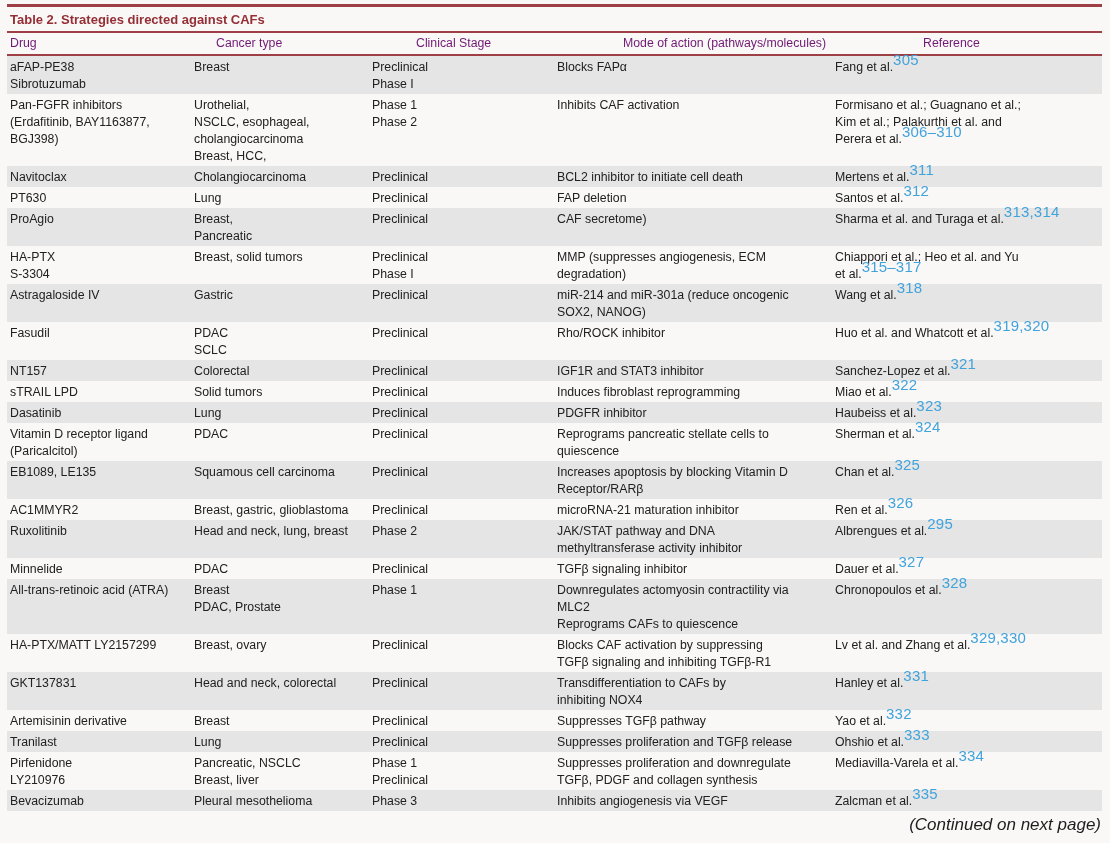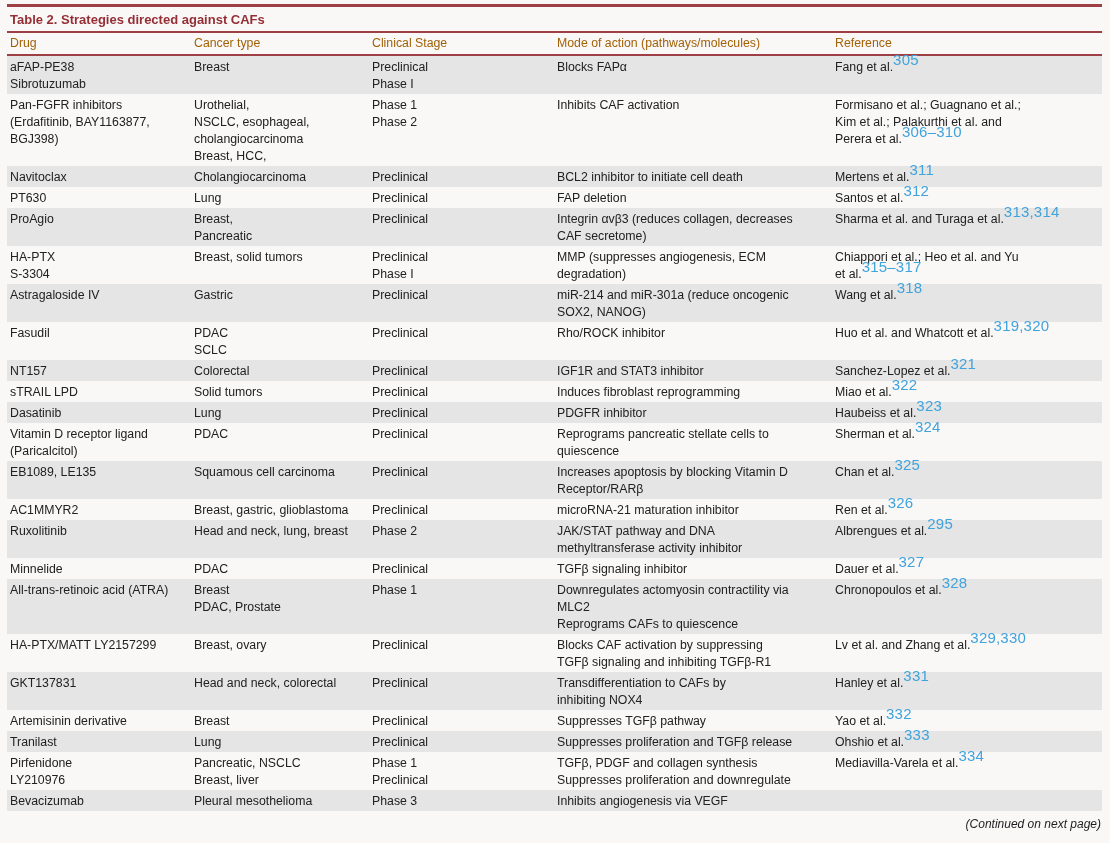--- a/index.html
+++ b/index.html
@@ -11,38 +11,38 @@
     font-size:12.3px;
   }
   .table-wrap { margin:4px 8px 0 7px; }
   .rule-thick { height:3px; background:#9d3f44; }
   .rule-thin  { height:2px; background:#9d3f44; }
   .table-title {
     font-weight:bold; font-size:13px; color:#942f35;
     padding:4px 0 3px 3px; line-height:17px;
   }
   .col-headers {
-    display:flex; color:#a16207; padding:2px 0 2px 0; line-height:17px;
+    display:flex; color:#701a75; padding:2px 0 2px 0; line-height:17px;gap:22px;
   }
   .cell { box-sizing:border-box; }
   .c0 { width:187px; padding-left:3px; }
   .c1 { width:178px; }
   .c2 { width:185px; }
   .c3 { width:278px; }
   .c4 { flex:1; }
   .row { display:flex; padding:3px 0 1px 0; }
   .row.shaded { background:#e6e5e5; }
   .line { white-space:nowrap; line-height:17px; }
   sup.ref-sup {
     color:#3fa3dc; font-size:15px; line-height:0;
     position:relative; top:-1px; letter-spacing:0.2px;
   }
   .continued {
     text-align:right; font-style:italic; margin-top:5px;
-    padding-right:1px; line-height:17px; color:#1d1d1f; font-size:12px;
+    padding-right:1px; line-height:17px; color:#1d1d1f; font-size:17px;
   }
 </style>
 </head>
 <body>
 
 <div class="table-wrap">
   <div class="rule-thick"></div>
   <div class="table-title">Table 2. Strategies directed against CAFs</div>
   <div class="rule-thin"></div>
   <div class="col-headers">
@@ -137,21 +137,20 @@
           <div class="line">ProAgio</div>
         </div>
         <div class="cell c1">
           <div class="line">Breast,</div>
           <div class="line">Pancreatic</div>
         </div>
         <div class="cell c2">
           <div class="line">Preclinical</div>
         </div>
         <div class="cell c3">
-          <div class="line">Integrin αvβ3 (reduces collagen, decreases</div>
           <div class="line">CAF secretome)</div>
         </div>
         <div class="cell c4">
           <div class="line">Sharma et al. and Turaga et al.<sup class="ref-sup">313,314</sup></div>
         </div>
       </div>
       <div class="row">
         <div class="cell c0">
           <div class="line">HA-PTX</div>
           <div class="line">S-3304</div>
@@ -445,36 +444,39 @@
         </div>
         <div class="cell c1">
           <div class="line">Pancreatic, NSCLC</div>
           <div class="line">Breast, liver</div>
         </div>
         <div class="cell c2">
           <div class="line">Phase 1</div>
           <div class="line">Preclinical</div>
         </div>
         <div class="cell c3">
+          <div class="line">Suppresses proliferation and downregulate</div>
           <div class="line">TGFβ, PDGF and collagen synthesis</div>
-          <div class="line">Suppresses proliferation and downregulate</div>
         </div>
         <div class="cell c4">
           <div class="line">Mediavilla-Varela et al.<sup class="ref-sup">334</sup></div>
         </div>
       </div>
       <div class="row shaded">
         <div class="cell c0">
           <div class="line">Bevacizumab</div>
         </div>
         <div class="cell c1">
           <div class="line">Pleural mesothelioma</div>
         </div>
         <div class="cell c2">
           <div class="line">Phase 3</div>
         </div>
         <div class="cell c3">
           <div class="line">Inhibits angiogenesis via VEGF</div>
+        </div>
+        <div class="cell c4">
+          <div class="line">Zalcman et al.<sup class="ref-sup">335</sup></div>
         </div>
       </div>
     </div>
   <div class="continued">(Continued on next page)</div>
 </div>
 
 </body></html>

